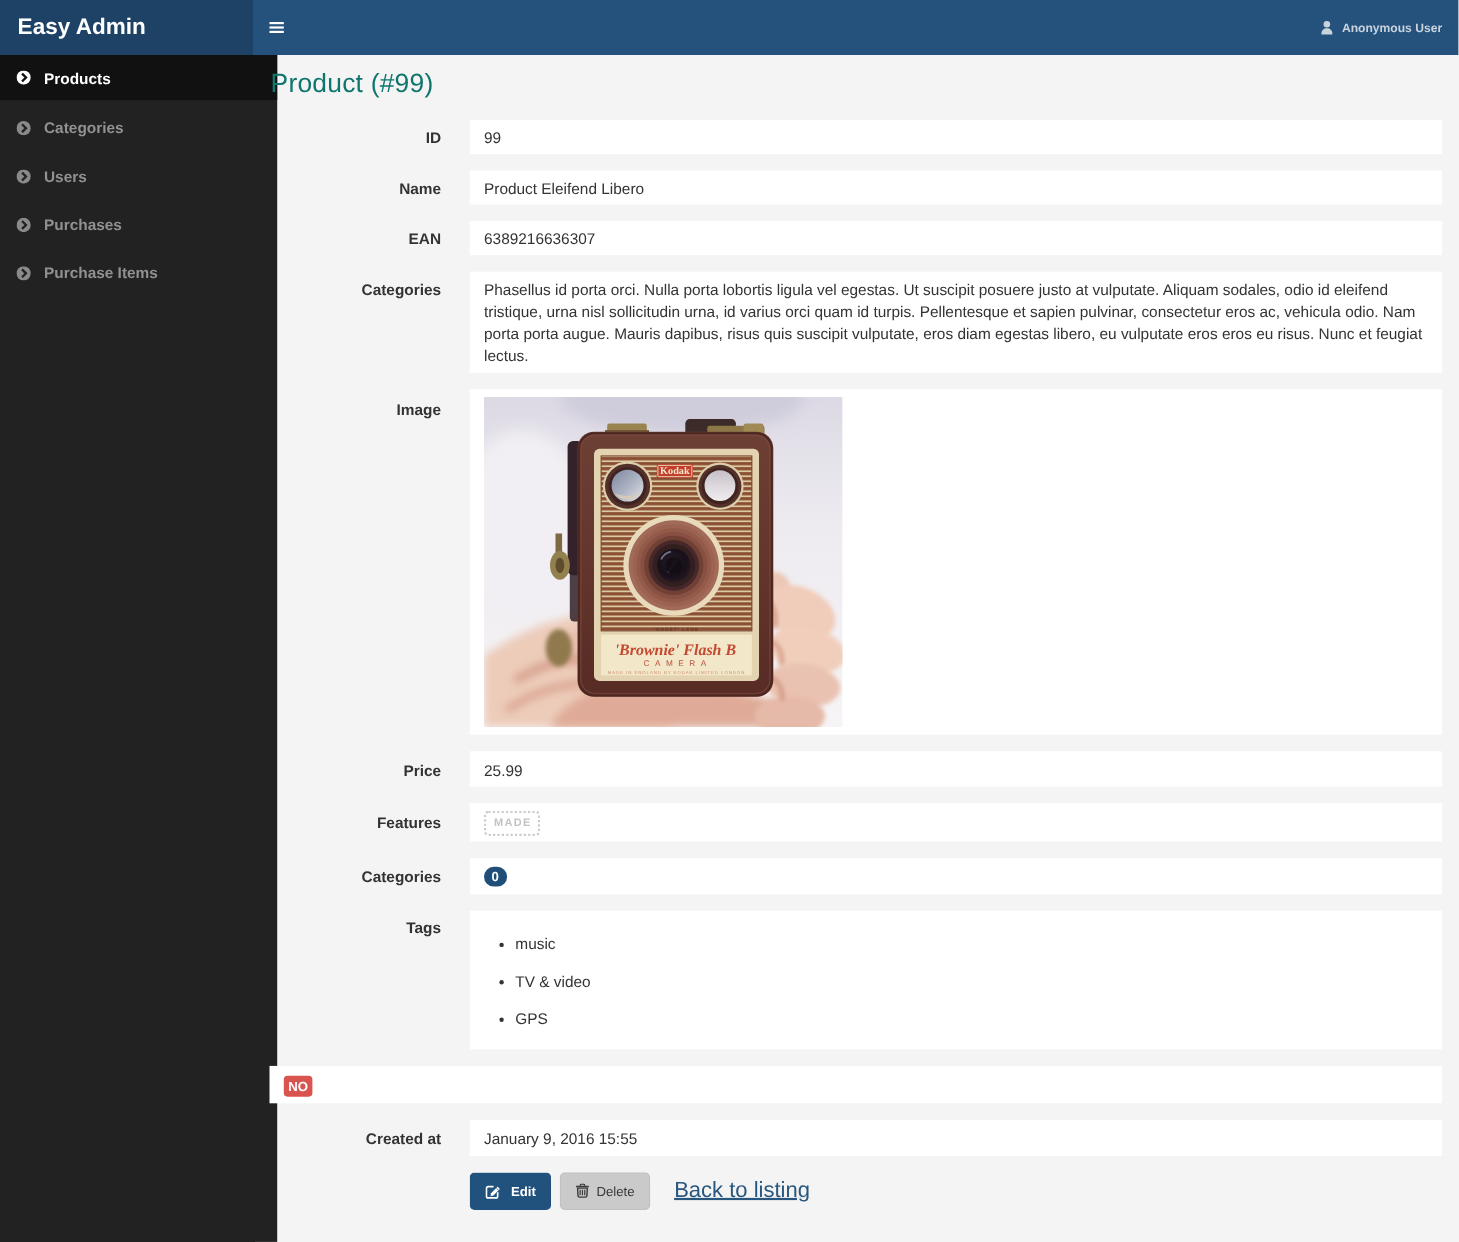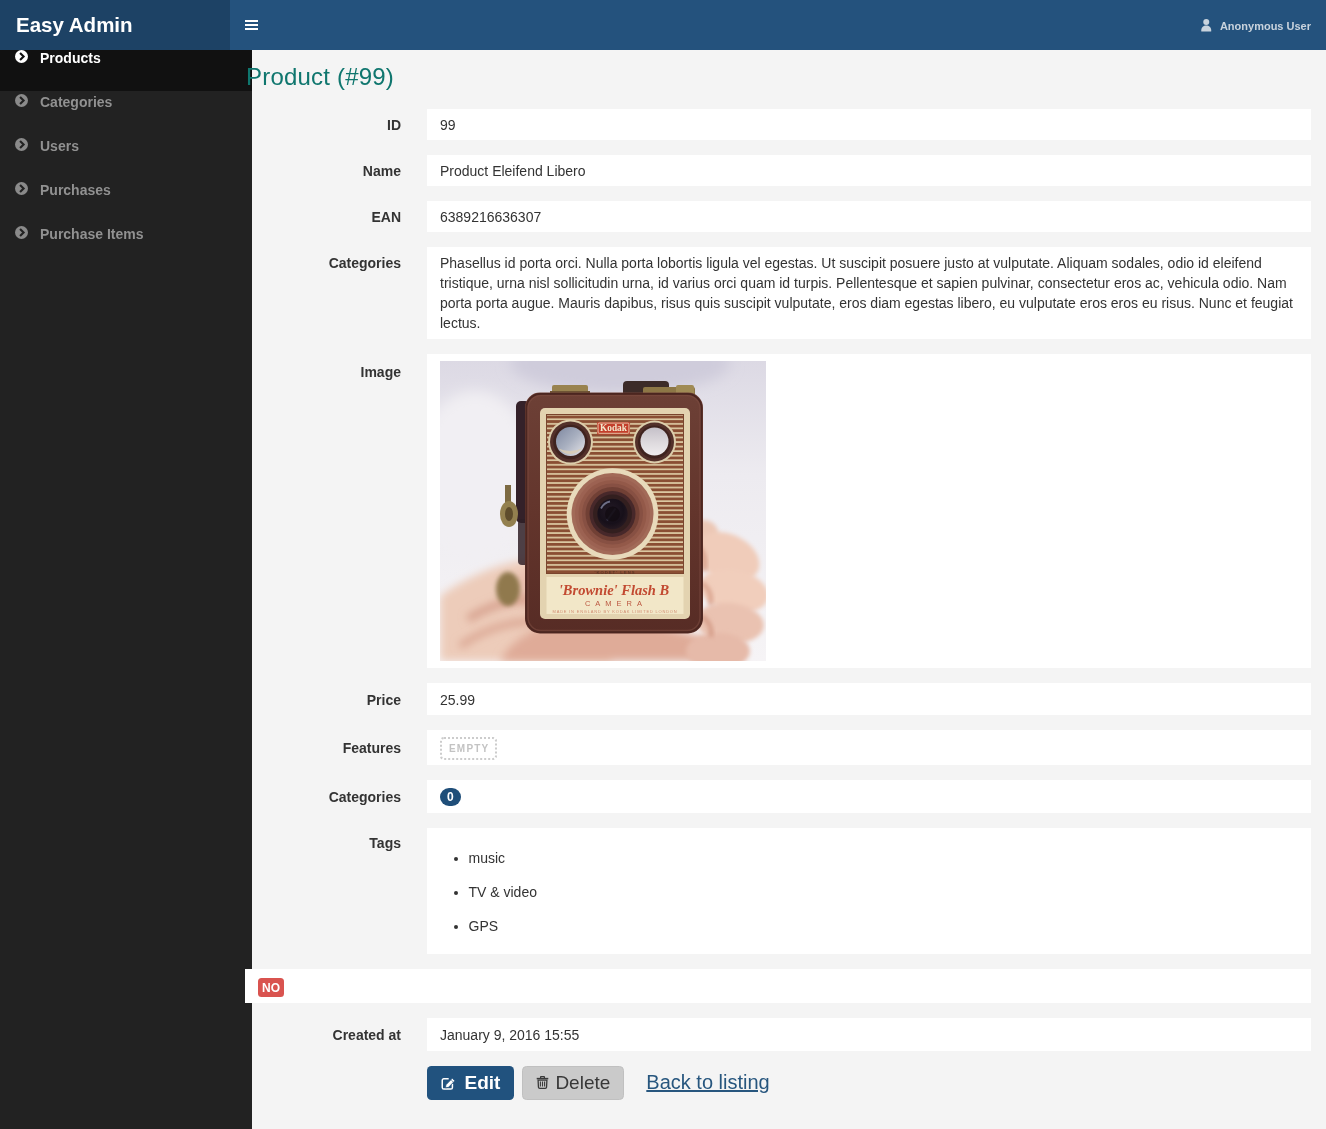--- a/index.html
+++ b/index.html
@@ -16,21 +16,21 @@
   position:absolute; left:0; top:0; bottom:0; width:252px;
   background:#222222;
 }
 #sidebar .brand {
   height:49.5px; background:#1d4265; color:#fff;
   font-size:20.5px; font-weight:bold;
   line-height:49px; padding-left:16px;
 }
 #sidebar ul { list-style:none; margin:0; padding:0.5px 0 0 0; }
 #sidebar li {
-  height:44px; display:flex; 
+  height:44px; display:flex; align-items:center;
   padding-left:15px; color:#919191; font-size:14px; font-weight:bold;
 }
 #sidebar li.active { background:#111111; color:#fff; height:41px; margin-bottom:3px;}
 #sidebar li svg { margin-right:12px; flex:0 0 auto; }
 #topbar {
   position:absolute; left:230px; right:0; top:0; height:49.5px;
   background:#24527d;
 }
 #topbar .burger { position:absolute; left:15px; top:19.5px; width:12.5px; }
 #topbar .burger div { height:2px; background:#fff; margin-bottom:2.1px; }
@@ -70,21 +70,21 @@
 .badge-no {
   display:inline-block; margin-top:3.5px; background:#d9534f; color:#fff;
   border-radius:3.5px; font-size:12px; font-weight:bold;
   padding:3.5px 4px; line-height:12px;
 }
 .tags ul { margin:19.5px 0 0 0; padding:0 0 0 28.5px; }
 .tags li { line-height:20px; margin-bottom:14px; }
 .actions { display:flex; align-items:center; margin-left:182px; }
 .btn {
   display:inline-flex; align-items:center; height:33.5px; border-radius:4.5px;
-  font-size:19px; padding:0 12.5px;
+  font-size:12px; padding:0 12.5px;
 }
 .btn svg { margin-right:9px; }
 .btn-edit { background:#21527e; color:#fff; font-weight:bold; border:1px solid #1b436000; }
 .btn-del { background:#cacaca; color:#383838; margin-left:8px; border:1px solid #c0c0c0; padding:0 13px; }
 .btn-del svg { margin-right:6.5px; }
 .back-link { margin-left:22px; color:#27567e; font-size:20px; text-decoration:underline; }
 </style>
 </head>
 <body>
 <div id="sidebar">
@@ -276,21 +276,21 @@
 <text x="175" y="251.5" font-family="Liberation Sans" font-size="4" letter-spacing="0.8" fill="#cd8368" text-anchor="middle" opacity="0.9">MADE IN ENGLAND BY KODAK LIMITED LONDON</text>
 </svg>
 </div>
     </div>
   <div class="frow">
       <div class="lbl" style="padding-top:7px">Price</div>
       <div class="fbox" style="min-height:32px;padding-top:7px">25.99</div>
     </div>
   <div class="frow">
       <div class="lbl" style="padding-top:8px">Features</div>
-      <div class="fbox" style="min-height:34.5px"><span class="badge-empty">EMPTY</span></div>
+      <div class="fbox" style="min-height:34.5px"><span class="badge-empty">MADE</span></div>
     </div>
   <div class="frow">
       <div class="lbl" style="padding-top:7px">Categories</div>
       <div class="fbox" style="min-height:33px"><span class="badge-num">0</span></div>
     </div>
   <div class="frow">
       <div class="lbl" style="padding-top:5px">Tags</div>
       <div class="fbox tags" style="min-height:126px;padding:0 13px">
     <ul>
           <li>music</li>

